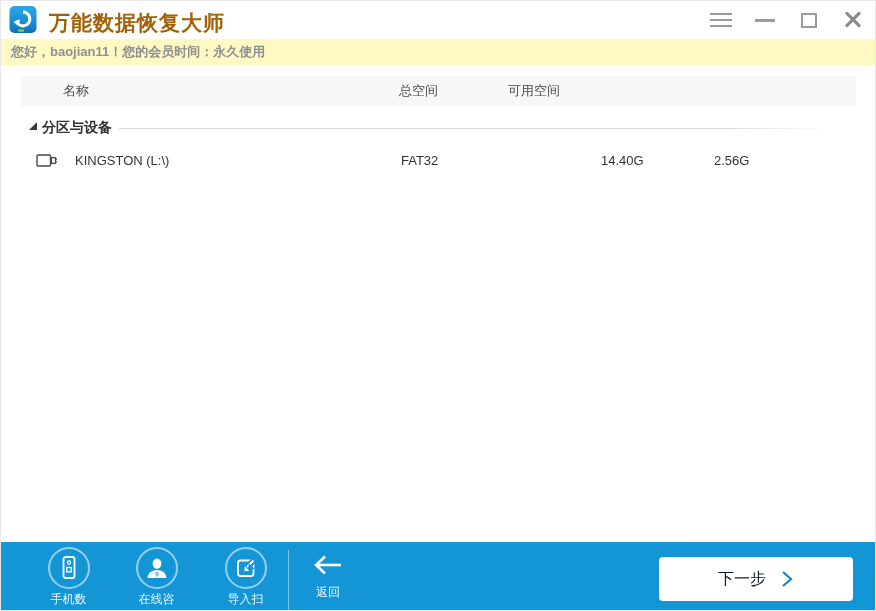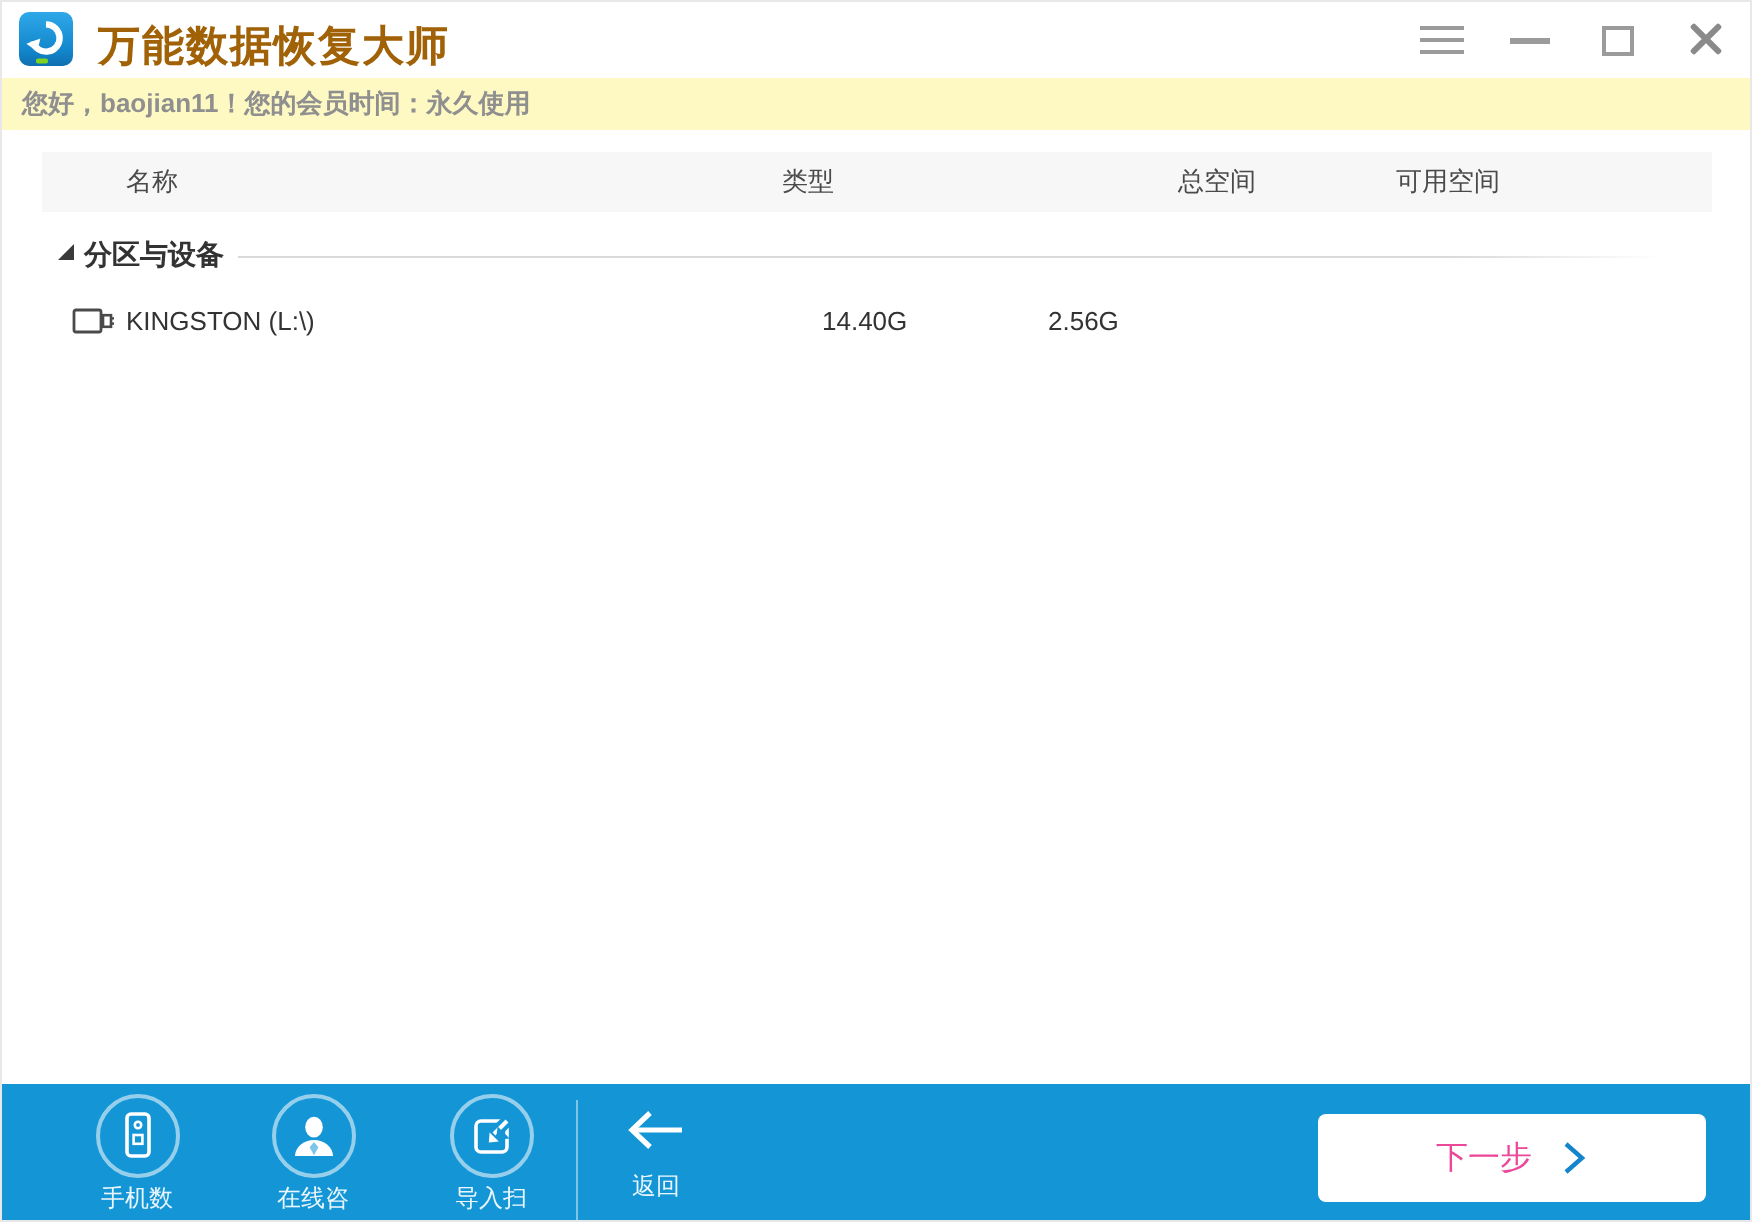--- a/index.html
+++ b/index.html
@@ -55,21 +55,21 @@
     position:absolute; left:28px; top:5px; width:0; height:0;
     border-bottom:8px solid #3a3a3a; border-left:8px solid transparent;
   }
   .section-label { position:absolute; left:41px; top:2px; font-size:14px; font-weight:bold; color:#333; }
   .section-line {
     position:absolute; left:118px; top:11px; width:712px; height:1px;
     background:linear-gradient(to right, #d9d9d9 85%, rgba(217,217,217,0));
   }
 
   .device-row { top:144px; height:30px; align-items:center; font-size:13px; color:#333; cursor:pointer; }
-  .device-row .cell-name { display:flex; align-items:flex-start; padding-left:15px; }
+  .device-row .cell-name { display:flex; align-items:flex-start; padding-left:15px;gap:12px; }
   .usb-icon { width:22px; height:15px; margin-right:5px; }
   .device-row .cell-type  { padding-left:30px; }
   .device-row .cell-total { padding-left:40px; }
   .device-row .cell-avail { padding-left:43px; }
 
   
   .footer { position:absolute; left:0; bottom:0; width:876px; height:68px; background:#1496d6; }
   .f-action { position:absolute; top:5px; width:90px; text-align:center; cursor:pointer;padding-left:45px; }
   .f-action .ring {
     width:42px; height:42px; margin:0 auto; border-radius:50%;
@@ -81,21 +81,21 @@
   .fa-2 { left:88px; }
   .fa-3 { left:177px; }
   .f-divider { position:absolute; left:287px; top:8px; bottom:0; width:1px; background:rgba(255,255,255,0.45); }
   .f-back { position:absolute; left:303px; top:12px; width:48px; text-align:center; cursor:pointer; }
   .f-back .lbl { margin-top:4px; font-size:12px; color:#eaf6fd;font-family:Liberation Mono, monospace; }
   .next-btn {
     position:absolute; left:658px; top:15px; width:194px; height:44px;
     background:#ffffff; border:none; border-radius:4px; cursor:pointer;
     display:flex; align-items:center; justify-content:center; gap:14px;
   }
-  .next-btn .txt { font-size:16px; color:#ec4899; font-family:"Liberation Sans", sans-serif; }
+  .next-btn .txt { font-size:16px; color:#0f172a; font-family:"Liberation Sans", sans-serif; }
 </style>
 </head>
 <body>
 
 <div class="window">
 
   <div class="titlebar">
     <svg class="logo" viewBox="0 0 28 29">
       <defs>
         <linearGradient id="lg" x1="0" y1="0" x2="0" y2="1">
@@ -127,41 +127,41 @@
       <div class="win-btn">
         <div class="icon-close"></div>
       </div>
     </div>
   </div>
 
   <div class="greeting">您好，baojian11！您的会员时间：永久使用</div>
 
   <div class="grid-row table-header">
     <div class="cell-name">名称</div>
-    <div class="cell-type">类型</div>
     <div class="cell-total">总空间</div>
     <div class="cell-avail">可用空间</div>
   </div>
 
   <div class="section-row">
     <div class="tri-expand"></div>
     <div class="section-label">分区与设备</div>
     <div class="section-line"></div>
   </div>
 
   <div class="grid-row device-row">
     <div class="cell-name">
       <svg class="usb-icon" viewBox="0 0 22 15">
         <rect x="1" y="2" width="13.5" height="11" rx="1" fill="none" stroke="#4a4a4a" stroke-width="1.4"></rect>
         <rect x="15.5" y="4.6" width="4" height="5.8" fill="none" stroke="#4a4a4a" stroke-width="1.3"></rect>
         <line x1="19.5" y1="6.2" x2="21" y2="6.2" stroke="#4a4a4a" stroke-width="1.2"></line>
         <line x1="19.5" y1="8.8" x2="21" y2="8.8" stroke="#4a4a4a" stroke-width="1.2"></line>
       </svg>
       <span>KINGSTON (L:\)</span>
     </div>
+    <div class="cell-type">FAT32</div>
     <div class="cell-total">14.40G</div>
     <div class="cell-avail">2.56G</div>
   </div>
 
   <div class="footer">
 
     <div class="f-action fa-1">
       <div class="ring">
         <svg width="24" height="26" viewBox="0 0 24 26">
           <rect x="6.5" y="2" width="11" height="21" rx="2" fill="none" stroke="#ffffff" stroke-width="1.8"></rect>

